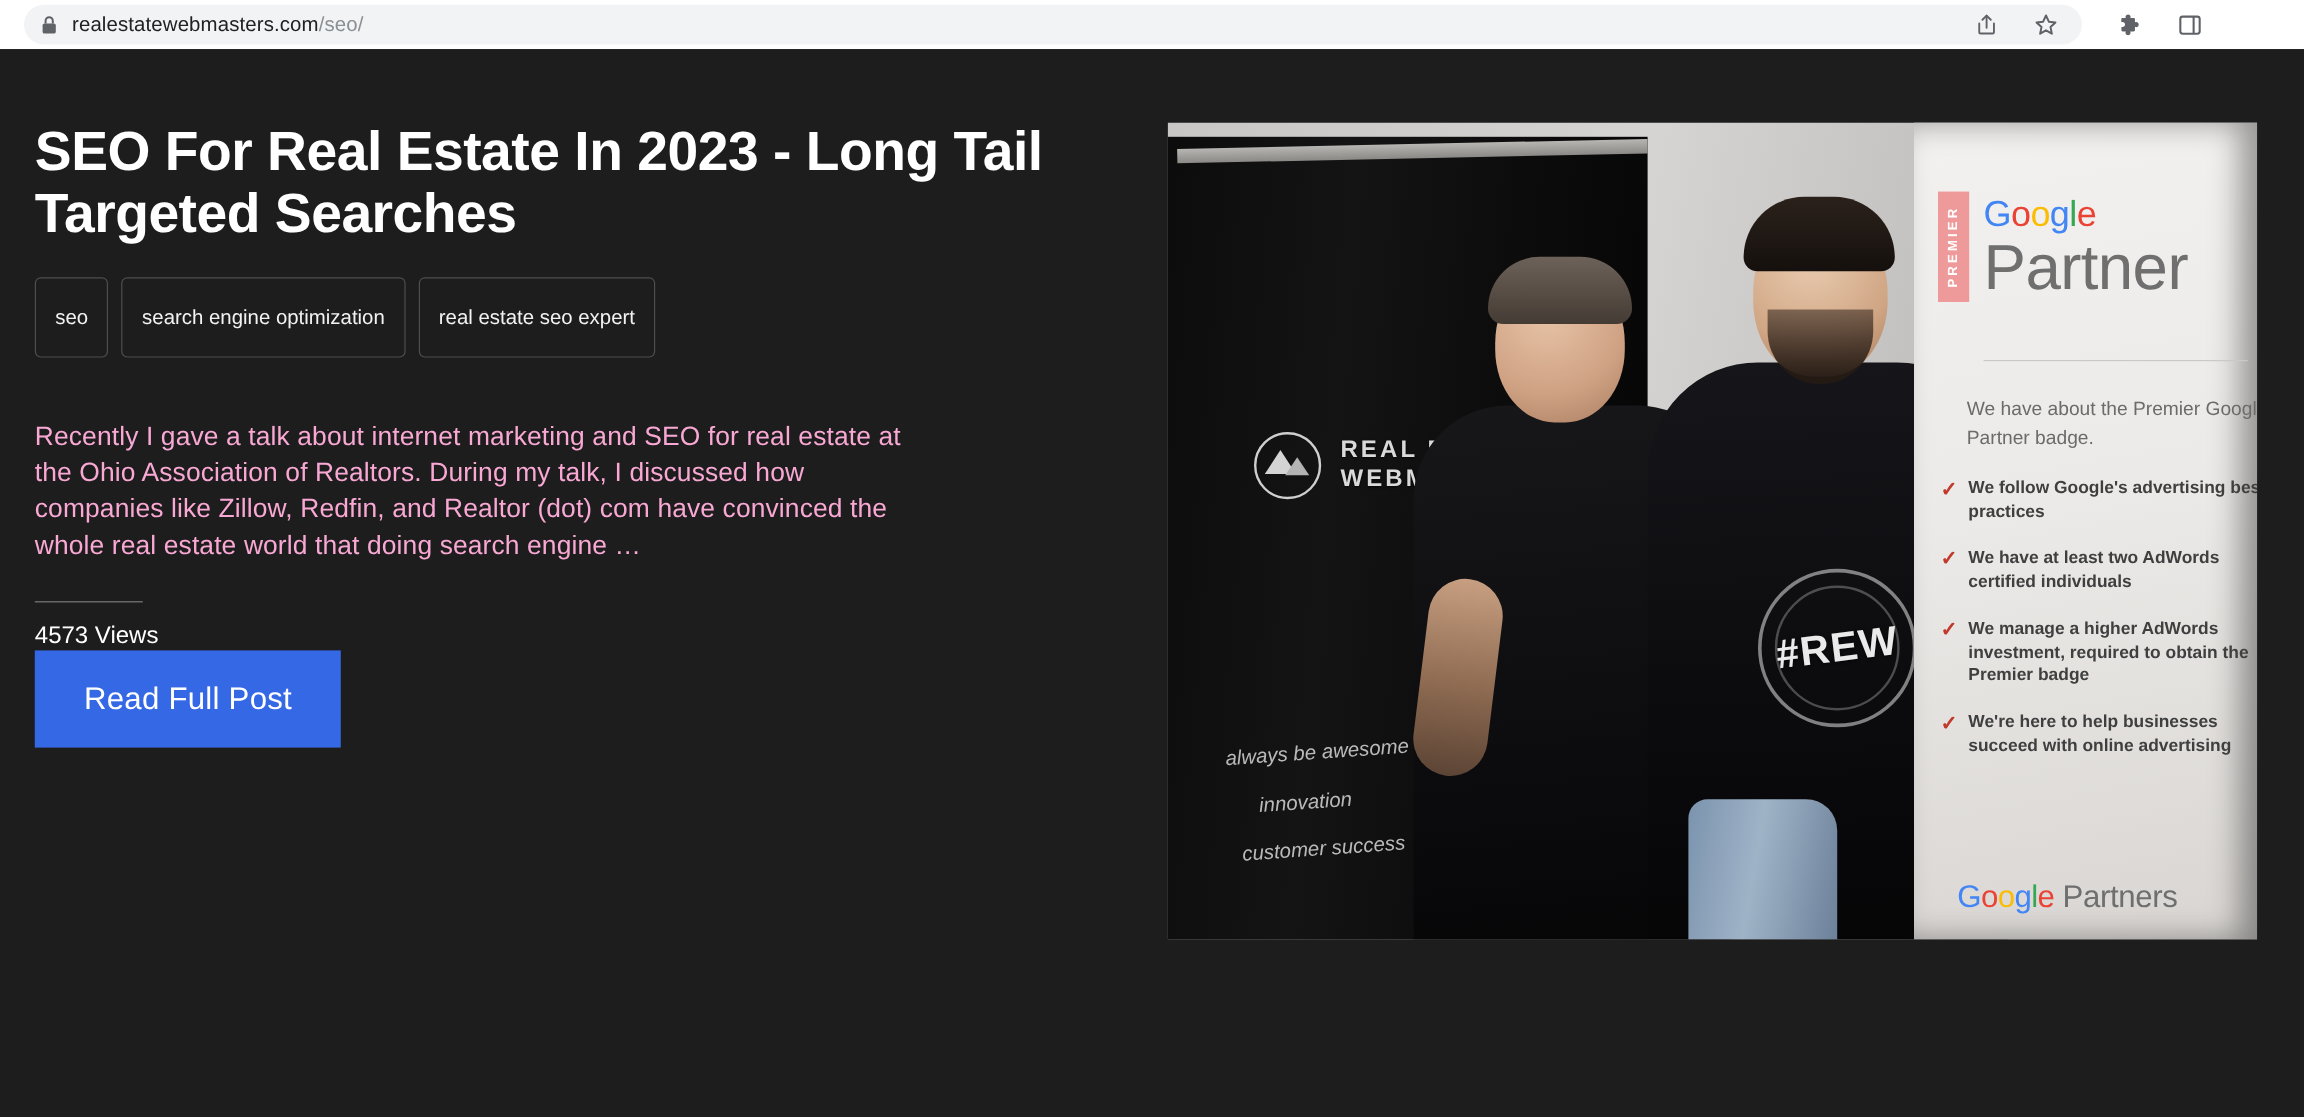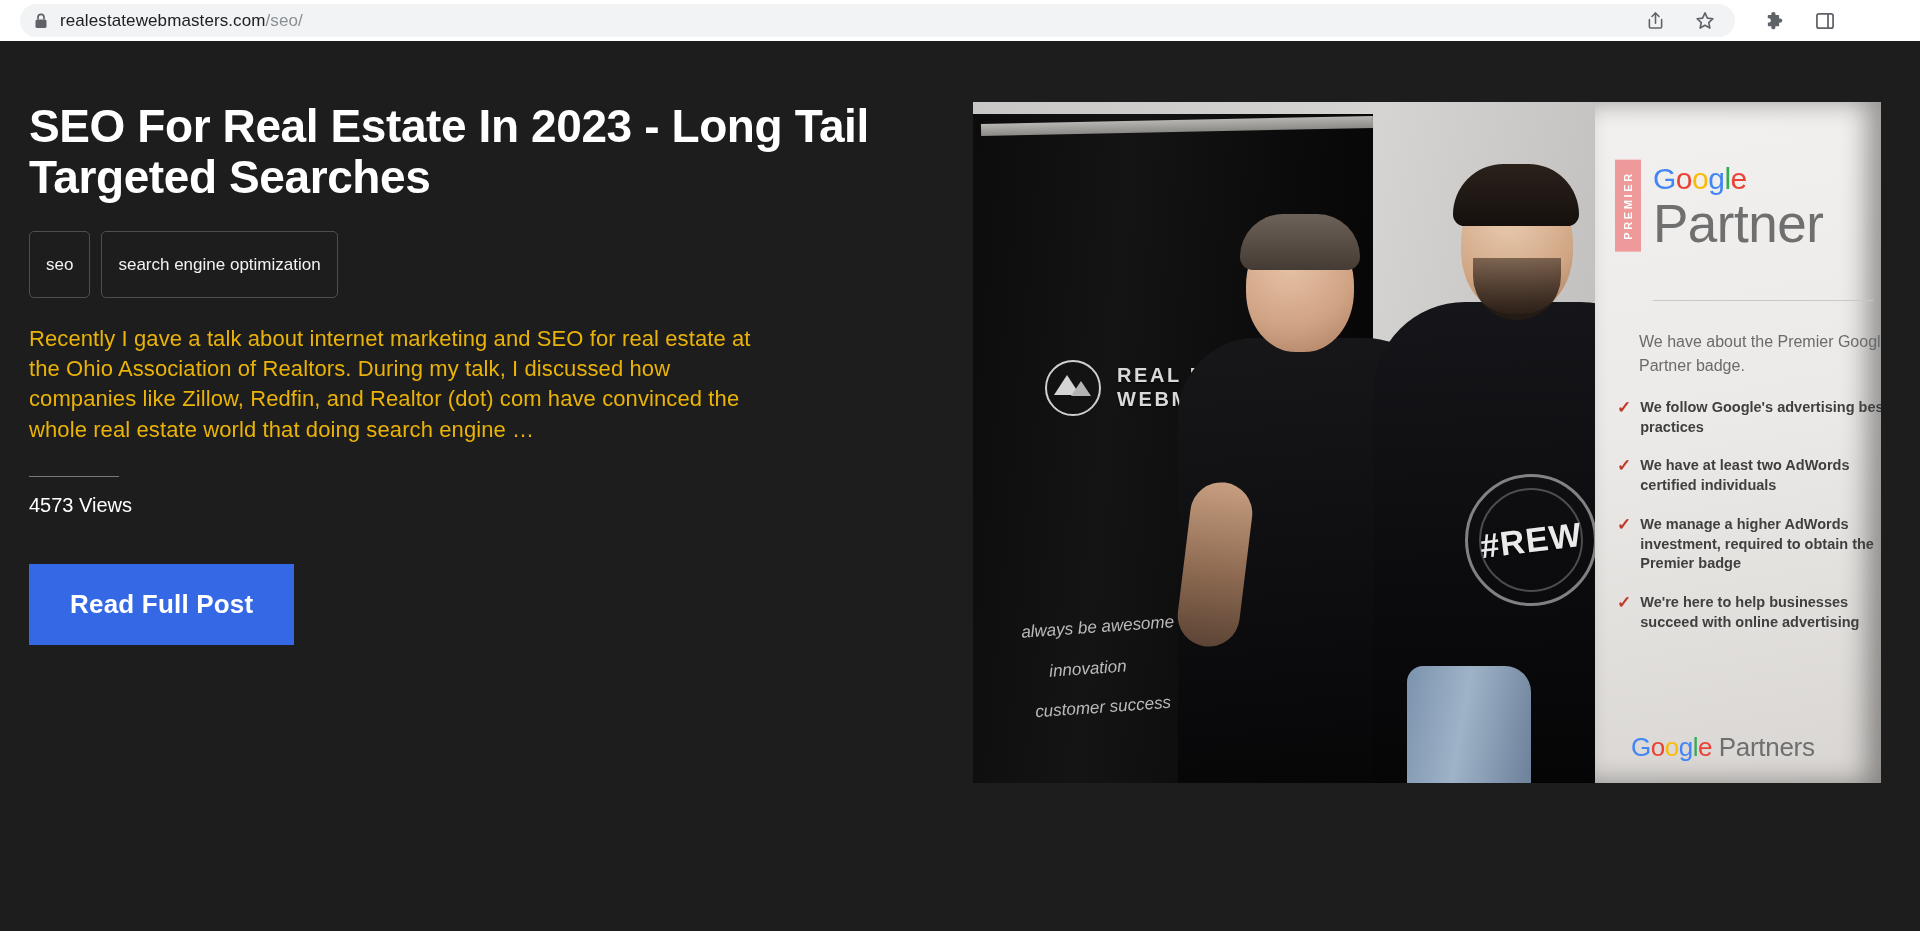--- a/index.html
+++ b/index.html
@@ -134,48 +134,47 @@
     border-radius: 5px;
     color: #f2f2f2;
     font-size: 17px;
     line-height: 1;
     padding: 24px 16px;
     background: transparent;
     white-space: nowrap;
   }
 
   .post-excerpt {
-    margin-top: 26px;
+    margin-top: 51px;
     font-size: 22px;
     line-height: 1.37;
-    color: #eab308;
+    color: #f9a8d4;
     max-width: 745px;
     letter-spacing: 0.1px;
   }
 
   .divider {
     margin-top: 31px;
     width: 90px;
     height: 1px;
     background: #7a7a7a;
   }
 
   .views {
     margin-top: 17px;
     font-size: 20px;
     color: #ffffff;
   }
 
   .read-btn {
-    margin-top: 47px;
     display: inline-block;
     background: #3568e5;
     color: #ffffff;
     font-size: 26px;
-    font-weight: 700;
+    font-weight: 400;
     padding: 25px 41px;
     border: none;
     cursor: pointer;
     letter-spacing: 0.2px;
     font-family: "Liberation Sans", sans-serif;
   }
 
   
   .post-photo {
     position: absolute;
@@ -482,20 +481,21 @@
   <div class="post-card">
 
     <div class="post-left">
 
       <h1 class="post-title">SEO For Real Estate In 2023 - Long Tail Targeted Searches</h1>
 
 
       <div class="tag-row">
         <span class="tag">seo</span>
         <span class="tag">search engine optimization</span>
+        <span class="tag">real estate seo expert</span>
       </div>
 
       <p class="post-excerpt">Recently I gave a talk about internet marketing and SEO for real estate at the Ohio Association of Realtors.  During my talk, I discussed how companies like Zillow, Redfin, and Realtor (dot) com have convinced the whole real estate world that doing search engine …</p>
 
       <div class="divider"></div>
 
       <div class="views">4573 Views</div>
 
       <button class="read-btn">Read Full Post</button>
     </div>

